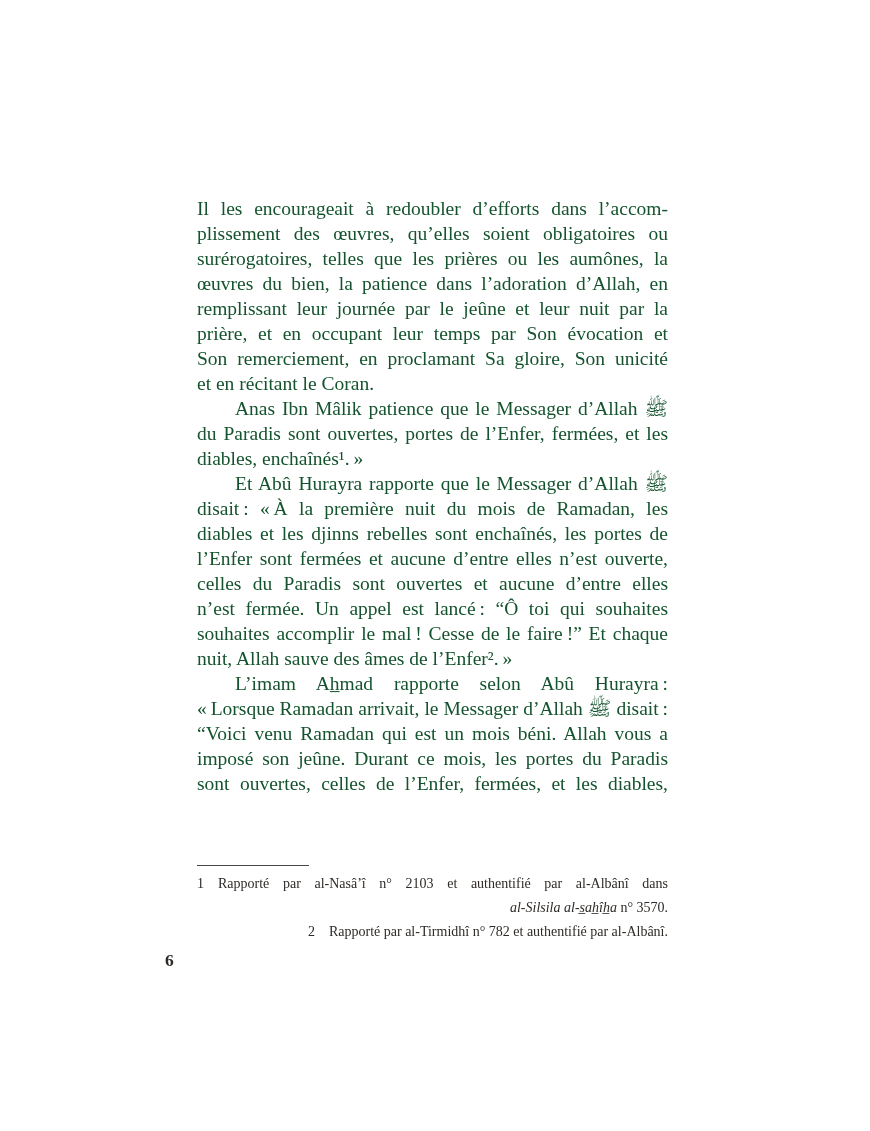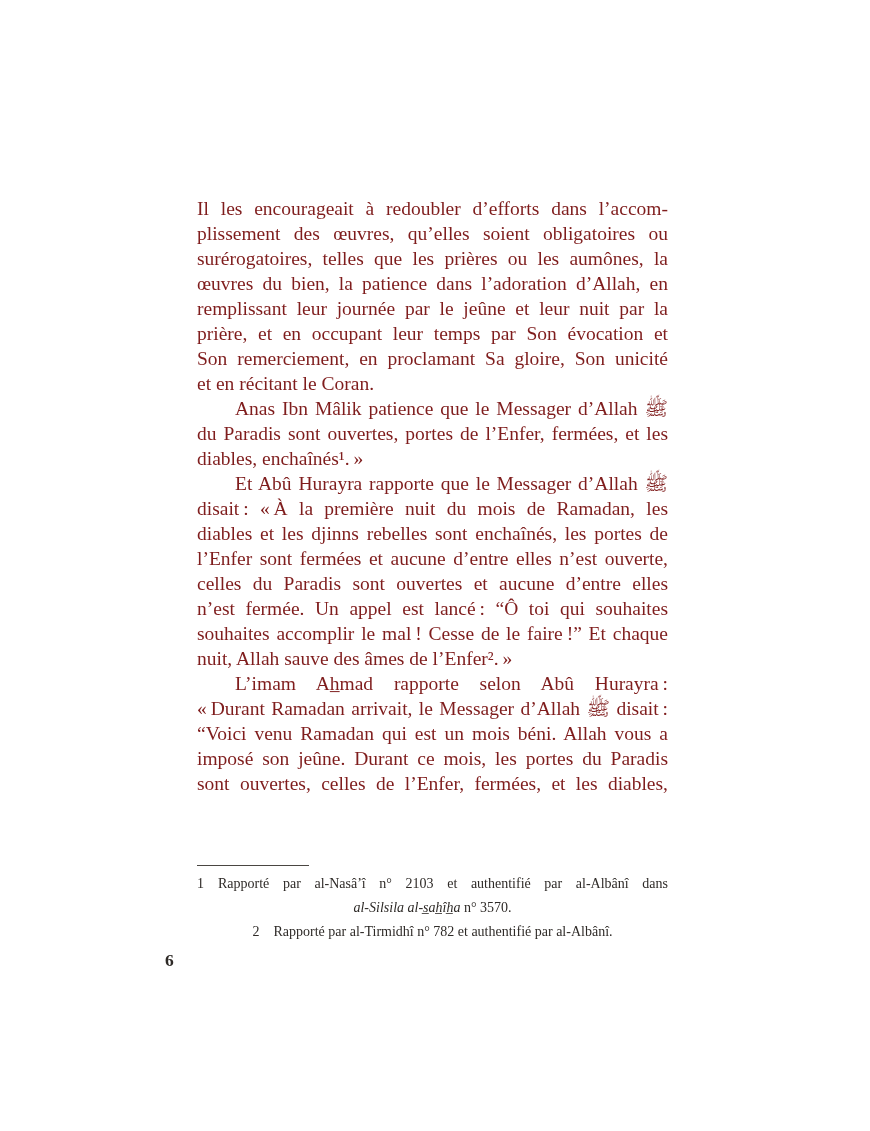--- a/index.html
+++ b/index.html
@@ -16,21 +16,21 @@
     background: #ffffff;
     overflow: hidden;
   }
   .text-block {
     position: absolute;
     left: 197px;
     top: 196px;
     width: 471px;
     font-size: 19.5px;
     line-height: 25px;
-    color: #7f1d1d;
+    color: #14532d;
   }
   .para { margin: 0; }
   .line {
     text-align: justify;
     text-align-last: justify;
     white-space: normal;
     height: 25px;
   }
   .line.end { text-align-last: left; }
   .line.indent { text-indent: 38px; }
@@ -41,21 +41,21 @@
     width: 471px;
     font-size: 14px;
     line-height: 24px;
     color: #2e2a27;
   }
   .footnote-rule {
     width: 112px;
     border-top: 1.5px solid #4a4642;
     margin-bottom: 6px;
   }
-  .fline { text-align: center; height: 24px; }
+  .fline { text-align: right; height: 24px; }
   .fline.just { text-align: justify; text-align-last: justify; }
   .fline em { font-style: italic; }
   .page-number {
     position: absolute;
     left: 165px;
     top: 950px;
     font-size: 17.5px;
     font-weight: bold;
     color: #2e2a27;
   }
@@ -85,21 +85,21 @@
         <div class="line">disait : « À la première nuit du mois de Ramadan, les</div>
         <div class="line">diables et les djinns rebelles sont enchaînés, les portes de</div>
         <div class="line">l’Enfer sont fermées et aucune d’entre elles n’est ouverte,</div>
         <div class="line">celles du Paradis sont ouvertes et aucune d’entre elles</div>
         <div class="line">n’est fermée. Un appel est lancé : “Ô toi qui souhaites</div>
         <div class="line">souhaites accomplir le mal ! Cesse de le faire !” Et chaque</div>
         <div class="line end">nuit, Allah sauve des âmes de l’Enfer². »</div>
       </div>
       <div class="para">
         <div class="line indent">L’imam Ah̲mad rapporte selon Abû Hurayra :</div>
-        <div class="line">« Durant Ramadan arrivait, le Messager d’Allah ﷺ disait :</div>
+        <div class="line">« Lorsque Ramadan arrivait, le Messager d’Allah ﷺ disait :</div>
         <div class="line">“Voici venu Ramadan qui est un mois béni. Allah vous a</div>
         <div class="line">imposé son jeûne. Durant ce mois, les portes du Paradis</div>
         <div class="line">sont ouvertes, celles de l’Enfer, fermées, et les diables,</div>
       </div>
     </div>
   <div class="footnotes">
     <div class="footnote-rule"></div>
     <div>
         <div class="fline just"><span>1 Rapporté par al-Nasâ’î n° 2103 et authentifié par al-Albânî dans</span></div>
         <div class="fline"><em>al-Silsila al-s̲ah̲îh̲a</em><span> n° 3570.</span></div>

